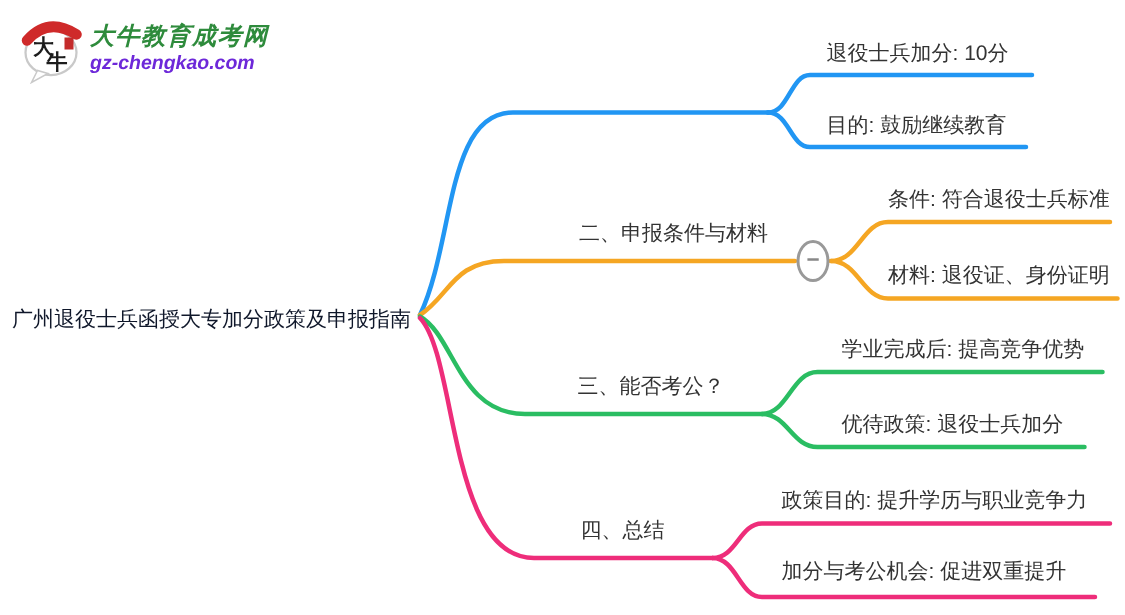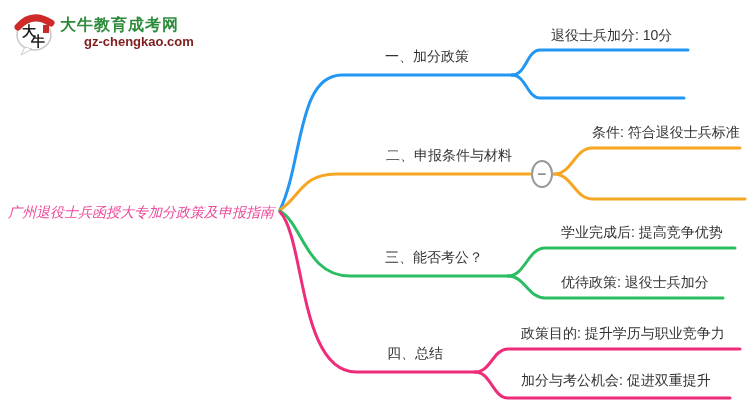--- a/index.html
+++ b/index.html
@@ -6,29 +6,29 @@
   .stage{position:relative;width:750px;height:410px;background:#fff;overflow:hidden;
          font-family:"Liberation Sans","DejaVu Sans",sans-serif;}
   .wires{position:absolute;left:0;top:0;width:750px;height:410px;}
   .wires path{fill:none;stroke-width:3;stroke-linecap:round;}
   .c1{stroke:#2196f3;}
   .c2{stroke:#f5a623;}
   .c3{stroke:#2abd62;}
   .c4{stroke:#ee2d7a;}
   .node{position:absolute;white-space:nowrap;color:#333;font-size:14px;line-height:20px;
         cursor:pointer;}
-  .root-node{left:8px;top:202px;font-size:14px;color:#ec4899;font-style:italic;}
+  .root-node{left:8px;top:202px;font-size:14px;color:#0f172a;}
   .toggle{position:absolute;left:531px;top:160px;width:22px;height:28px;box-sizing:border-box;
           border:2px solid #999;border-radius:50%;background:#fff;color:#888;
           font-size:15px;font-weight:bold;line-height:24px;text-align:center;cursor:pointer;}
   .logo{position:absolute;left:14px;top:10px;display:flex;align-items:flex-start;cursor:pointer;}
   .logo-icon{width:42px;height:46px;}
-  .logo-text{margin-left:4px;padding-top:6px;}
+  .logo-text{margin-left:4px;padding-top:6px;font-style:italic;}
   .logo-name{font-size:16px;font-weight:bold;color:#2e8b3c;letter-spacing:1px;line-height:18px;}
-  .logo-domain{font-size:13px;font-weight:bold;color:#7f1d1d;line-height:15px;margin-left:24px;}
+  .logo-domain{font-size:13px;font-weight:bold;color:#6d28d9;line-height:15px;}
 </style>
 </head>
 <body>
 
 <div class="stage">
 
   <svg class="wires" viewBox="0 0 750 410">
 
     <path class="c1" d="M280,210 C303,162 297,75 342,75 L512,75"></path>
     <path class="c1" d="M512,75 C526,75 527,50 540,50 L688,50"></path>
@@ -57,30 +57,31 @@
       <text x="17" y="36" font-size="14" font-weight="bold" fill="#1c1c1c">牛</text>
     </svg>
     <div class="logo-text">
       <div class="logo-name">大牛教育成考网</div>
       <div class="logo-domain">gz-chengkao.com</div>
     </div>
   </div>
 
   <div class="node root-node">广州退役士兵函授大专加分政策及申报指南</div>
 
-  <div class="node" style="left:385px;top:46px">一、加分政策</div>
   <div class="node" style="left:385px;top:247px">三、能否考公？</div>
   <div class="node" style="left:386px;top:145px">二、申报条件与材料</div>
   <div class="node" style="left:387px;top:343px">四、总结</div>
 
   <div class="toggle">−</div>
 
   <div class="node" style="left:551px;top:25px">退役士兵加分: 10分</div>
+  <div class="node" style="left:551px;top:73px">目的: 鼓励继续教育</div>
 
   <div class="node" style="left:592px;top:122px">条件: 符合退役士兵标准</div>
+  <div class="node" style="left:592px;top:173px">材料: 退役证、身份证明</div>
 
   <div class="node" style="left:561px;top:222px">学业完成后: 提高竞争优势</div>
   <div class="node" style="left:561px;top:272px">优待政策: 退役士兵加分</div>
 
   <div class="node" style="left:521px;top:323px">政策目的: 提升学历与职业竞争力</div>
   <div class="node" style="left:521px;top:370px">加分与考公机会: 促进双重提升</div>
 
 </div>
 
 </body></html>

